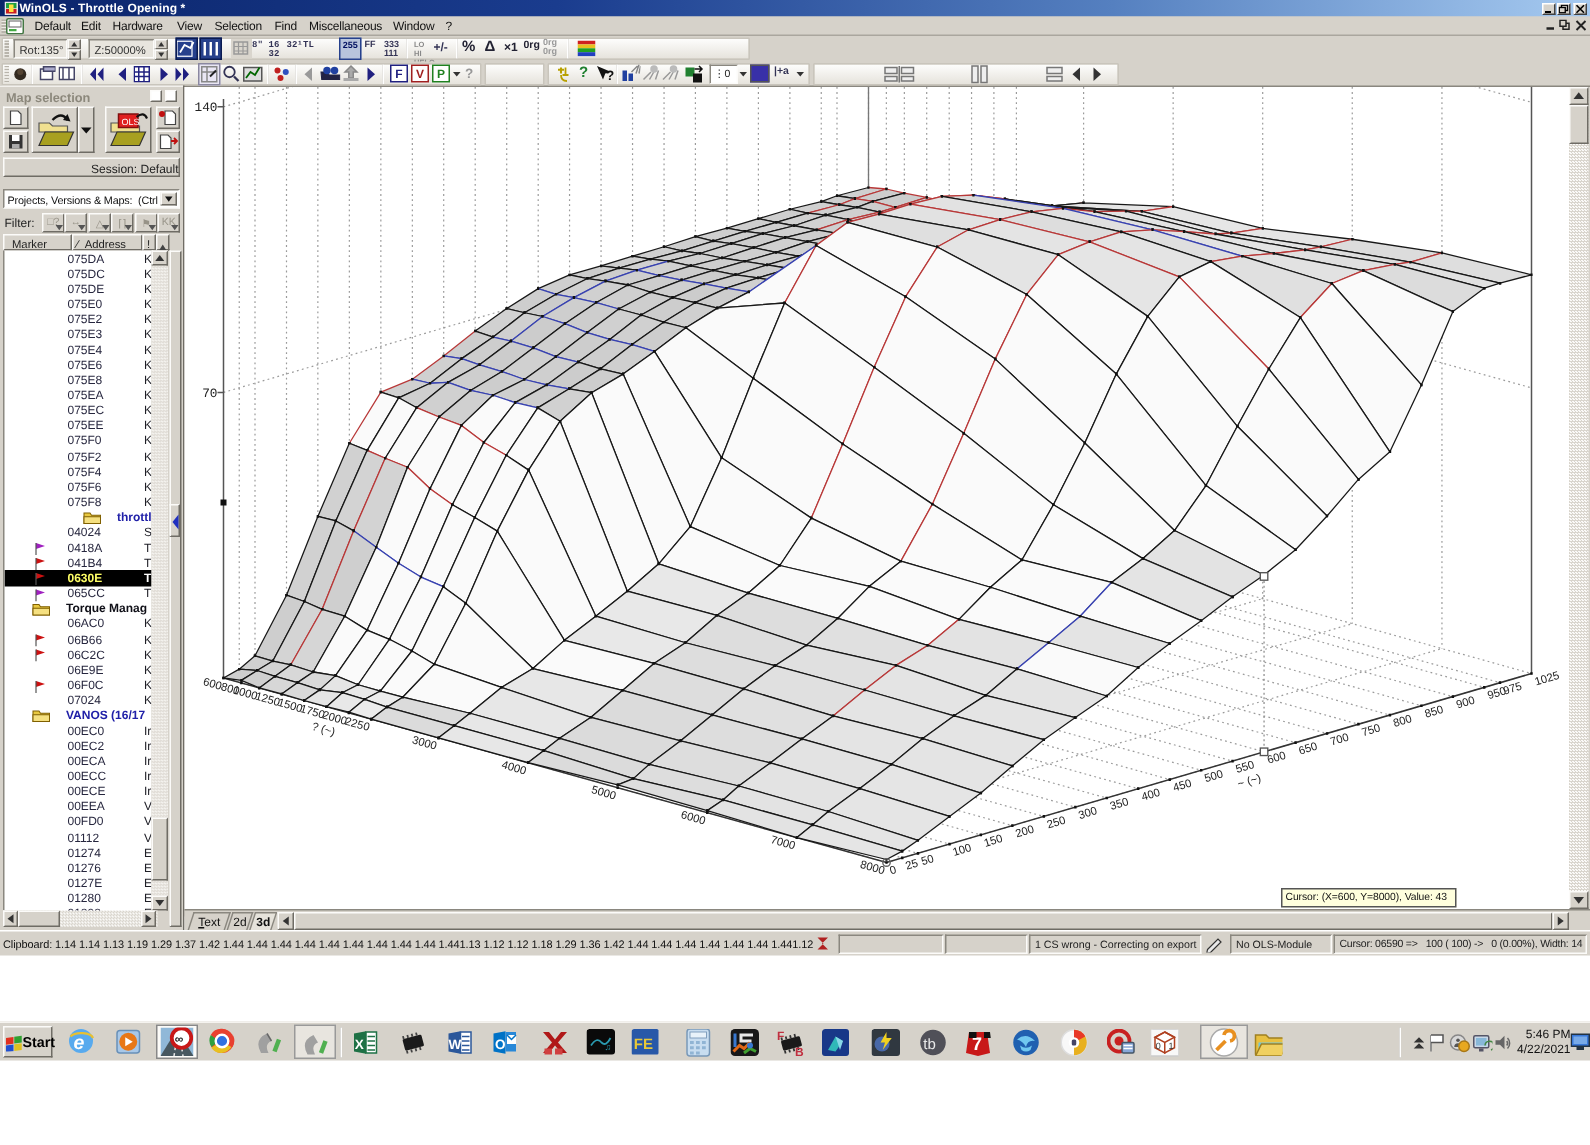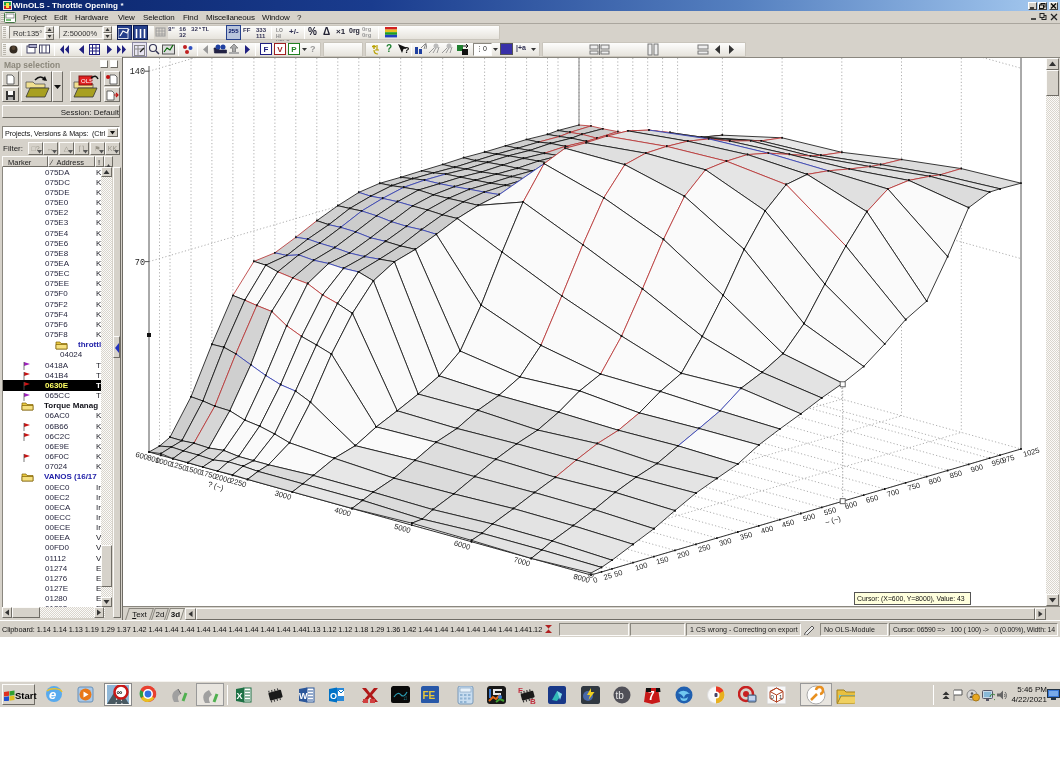--- a/index.html
+++ b/index.html
@@ -49,21 +49,21 @@
         </svg></div>
   </div>
 
   <div class="menubar">
     <div class="grip" style="left:1px;top:2px;height:9px;"></div>
     <svg width="12" height="11" style="position:absolute;left:4px;top:1px">
         <rect x="0.5" y="0.5" width="11" height="10" rx="1" fill="#fff" stroke="#447744"></rect>
         <rect x="2" y="2" width="8" height="4" fill="#fff" stroke="#666" stroke-width="0.7"></rect>
         <path d="M2,8 h5" stroke="#4a4" stroke-width="1.5"></path>
       </svg>
-    <span style="left:23px">Project</span>
+    <span style="left:23px">Default</span>
       <span style="left:54px">Edit</span>
       <span style="left:75px">Hardware</span>
     <span style="left:118px">View</span>
       <span style="left:143px">Selection</span>
       <span style="left:183px">Find</span>
     <span style="left:206px">Miscellaneous</span>
       <span style="left:262px">Window</span>
       <span style="left:297px">?</span>
     <svg width="30" height="8" style="position:absolute;left:1030px;top:2px">
         <path d="M1,6 h5" stroke="#222" stroke-width="1.6"></path>
@@ -414,21 +414,21 @@
           <span style="position:absolute;left:42px;top:0.5px;color:#26263e">075F8</span>
           <span style="position:absolute;left:93px;top:0.5px;color:#202028">K</span>
         </div>
         <div class="lr" style="top:172.7px;margin-left:34px;">
           <svg width="13" height="10" style="position:absolute;left:18px;top:0px">
             <path d="M1,2 L5,2 L6,3.5 L12,3.5 L12,9 L1,9 Z" fill="#e8c840" stroke="#806000" stroke-width="0.7"></path>
             <path d="M1,4.5 L12,4.5 L12,9 L1,9 Z" fill="#f5e080" stroke="#806000" stroke-width="0.7"></path>
           </svg>
           <span style="position:absolute;left:41px;top:0px;font-weight:bold;color:#2020a8;white-space:nowrap">throttle maps</span>
         </div>
-        <div class="lr" style="top:182.9px;margin-left:15px;">
+        <div class="lr" style="top:182.9px;">
           <span style="position:absolute;left:42px;top:0.5px;color:#26263e">04024</span>
           <span style="position:absolute;left:93px;top:0.5px;color:#202028">S</span>
         </div>
         <div class="lr" style="top:193.0px;">
           <svg width="10" height="9" style="position:absolute;left:19px;top:1px">
             <path d="M2,1 L8,3 L2,5 Z" fill="#a020c0"></path>
             <path d="M2,1 L2,9" stroke="#555" stroke-width="0.8"></path>
           </svg>
           <span style="position:absolute;left:42px;top:0.5px;color:#26263e">0418A</span>
           <span style="position:absolute;left:93px;top:0.5px;color:#202028">T</span>

